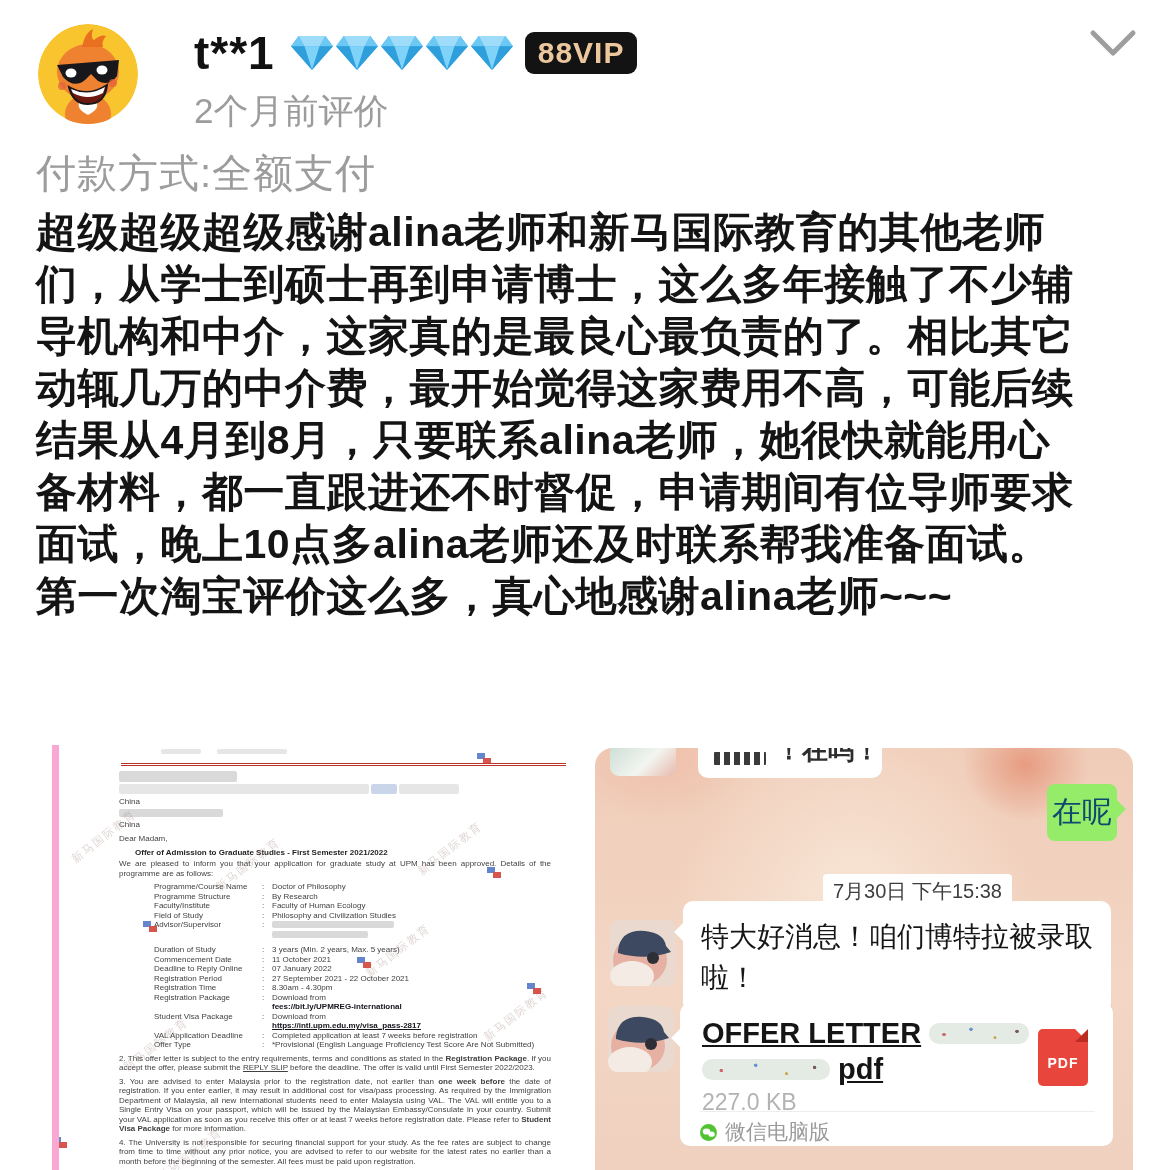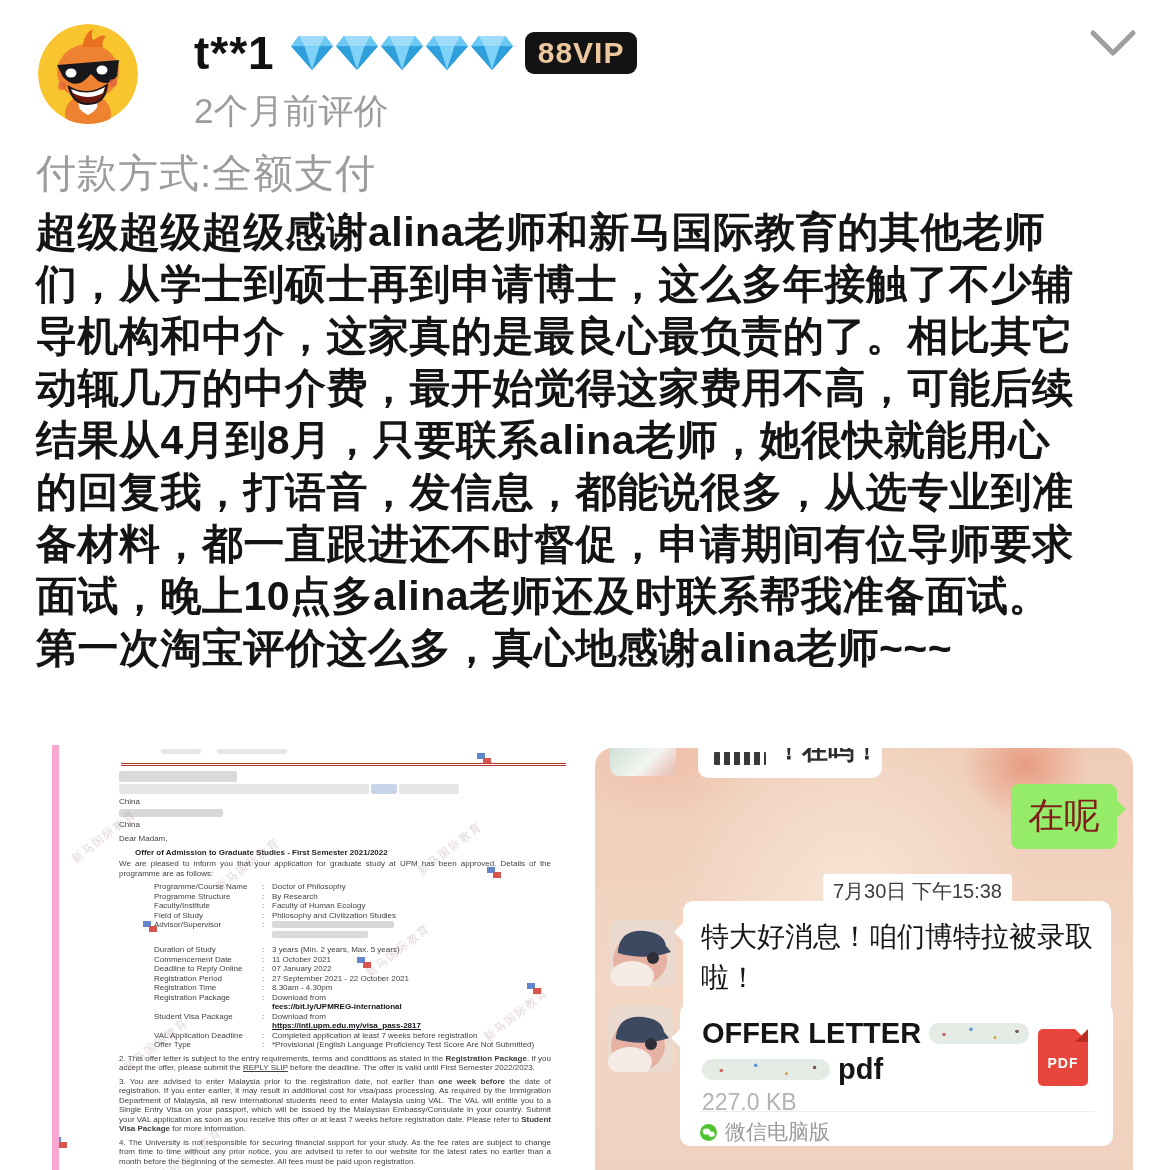--- a/index.html
+++ b/index.html
@@ -58,37 +58,37 @@
       linear-gradient(180deg,#efccb8 0%,#f3d6c4 55%,#f0d1bf 100%);}
   .wc-avatar{position:absolute;width:66px;height:66px;border-radius:9px;overflow:hidden;filter:blur(.6px);}
   #wc-avatar-cut{left:15px;top:0;height:28px;border-radius:0 0 9px 9px;
       background:linear-gradient(135deg,#cfe0d6 0%,#f2f5f0 55%,#e7b9ac 100%);}
   #wc-bubble-cut{position:absolute;left:103px;top:0;width:184px;height:30px;background:#fff;
       border-radius:0 0 10px 10px;overflow:hidden;}
   .wc-cut-inner{position:absolute;top:-15px;left:16px;display:flex;align-items:flex-end;gap:10px;
       font-size:26px;font-weight:600;color:#2d2d2d;white-space:nowrap;}
   .ink-blur{display:inline-block;width:52px;height:13px;margin-bottom:3px;border-radius:1px;
       background:repeating-linear-gradient(90deg,#3a3a3a 0 6px,transparent 6px 10px);}
-  #wc-bubble-out{position:absolute;right:16px;top:36px;background:#95ec69;color:#7f1d1d;
-      font-size:36px;font-weight:500;padding:8px 17px;border-radius:8px;}
+  #wc-bubble-out{position:absolute;right:16px;top:36px;background:#95ec69;color:#0c4a6e;
+      font-size:30px;font-weight:500;padding:8px 5px;border-radius:8px;}
   #wc-bubble-out:after{content:'';position:absolute;right:-6px;top:18px;width:14px;height:14px;
       background:#95ec69;transform:rotate(45deg);}
   #wc-timestamp{position:absolute;left:228px;top:126px;background:#fff;color:#3d3d3d;
       font-size:20px;padding:4px 10px;border-radius:4px;}
   #wc-avatar-a{left:15px;top:172px;}
   #wc-avatar-b{left:13px;top:258px;}
   #wc-bubble-a{position:absolute;left:88px;top:153px;max-width:436px;background:#fff;color:#161616;
       font-size:28px;line-height:41px;padding:15px 18px;border-radius:10px;white-space:pre-line;}
   #wc-bubble-a:before{content:'';position:absolute;left:-6px;top:24px;width:14px;height:14px;
       background:#fff;transform:rotate(45deg);}
   #wc-file-card{position:absolute;left:85px;top:255px;width:433px;height:143px;background:#fff;border-radius:10px;}
   #wc-file-card:before{content:'';position:absolute;left:-6px;top:28px;width:14px;height:14px;
       background:#fff;transform:rotate(45deg);}
   .fc-line{position:absolute;left:22px;display:flex;align-items:center;gap:8px;
-      font-size:29px;font-weight:700;color:#151515;white-space:nowrap;}
+      font-size:29px;font-weight:700;color:#151515;white-space:nowrap;text-decoration:underline;}
   .blurpatch{display:inline-block;height:21px;border-radius:10px;background:#e4eae4;filter:blur(.5px);
       background-image:radial-gradient(circle at 15% 55%,#cf6a6a 1.5px,transparent 2px),
                        radial-gradient(circle at 42% 30%,#6a93cf 1.5px,transparent 2px),
                        radial-gradient(circle at 66% 70%,#c9a94f 1.2px,transparent 1.8px),
                        radial-gradient(circle at 88% 40%,#7a5a5a 1.5px,transparent 2px);}
   .fc-size{position:absolute;left:22px;top:86px;font-size:23px;color:#b3b3b3;}
   .fc-pdf{position:absolute;left:358px;top:26px;width:50px;height:57px;background:#e8463c;border-radius:5px;}
   .fc-pdf:before{content:'';position:absolute;right:0;top:0;width:0;height:0;
       border-top:13px solid #fff;border-left:13px solid transparent;}
   .fc-pdf:after{content:'';position:absolute;right:0;top:0;width:0;height:0;
@@ -190,21 +190,20 @@
 
 <div class="abs" id="review-meta">2个月前评价</div>
 <div class="abs" id="payment">付款方式:全额支付</div>
 
 <div class="abs" id="review-text">
     <div class="review-line">超级超级超级感谢alina老师和新马国际教育的其他老师</div>
     <div class="review-line">们，从学士到硕士再到申请博士，这么多年接触了不少辅</div>
     <div class="review-line">导机构和中介，这家真的是最良心最负责的了。相比其它</div>
     <div class="review-line">动辄几万的中介费，最开始觉得这家费用不高，可能后续</div>
     <div class="review-line">结果从4月到8月，只要联系alina老师，她很快就能用心</div>
-    <div class="review-line">的回复我，打语音，发信息，都能说很多，从选专业到准</div>
     <div class="review-line">备材料，都一直跟进还不时督促，申请期间有位导师要求</div>
     <div class="review-line">面试，晚上10点多alina老师还及时联系帮我准备面试。</div>
     <div class="review-line">第一次淘宝评价这么多，真心地感谢alina老师~~~</div>
   </div>
 
 <div class="abs" id="doc">
   <div class="doc-body">
     <div style="margin-left:42px;"><span class="blurbox lt" style="width:40px;height:5px;"></span>
       <span class="blurbox lt" style="width:70px;height:5px;margin-left:14px;"></span></div>
     <div id="doc-redline"></div>

